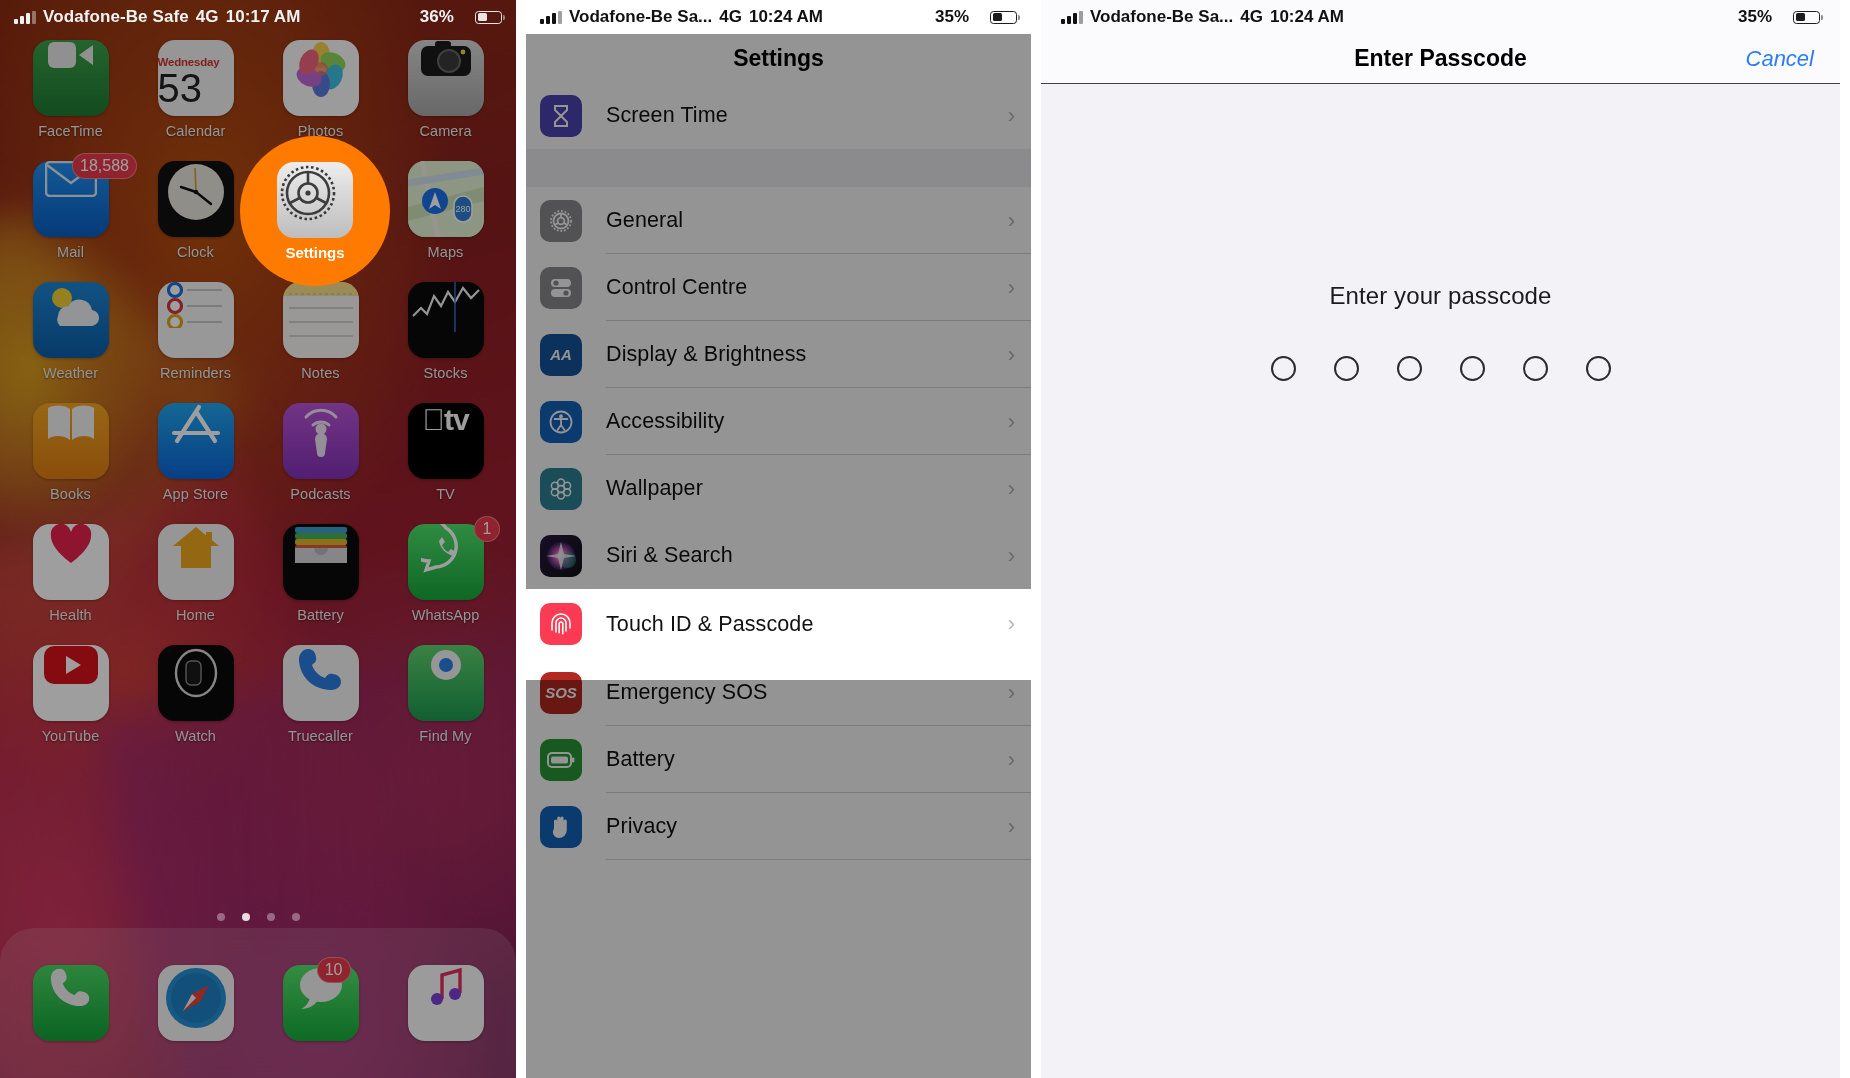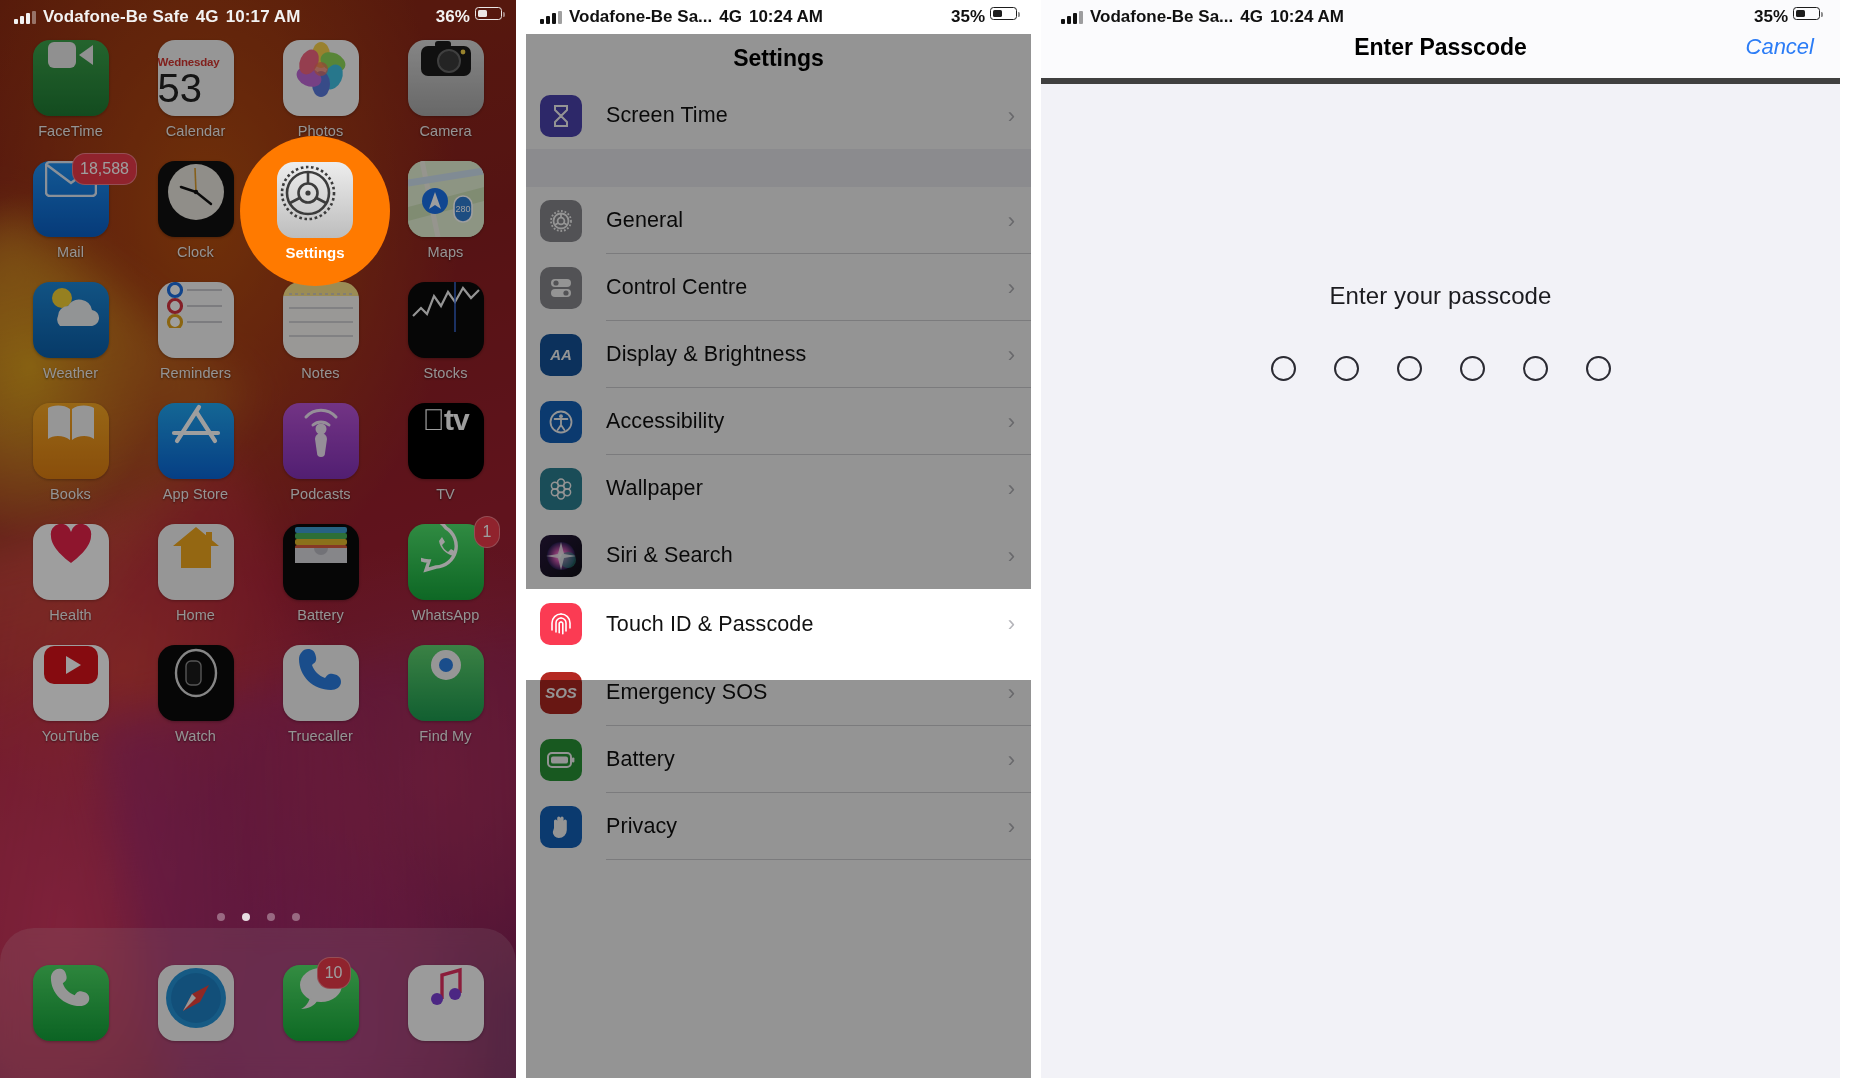--- a/index.html
+++ b/index.html
@@ -53,21 +53,21 @@
   
   .home-dim { position: absolute; inset: 0; background: rgba(0,0,0,.38); z-index: 40; }
 
   .statusbar-home {
     position: absolute; top: 0; left: 0; right: 0; height: 34px;
     display: flex; align-items: center; padding: 0 14px;
     color: #f2f2f2; font-size: 17px; font-weight: 600;
     z-index: 50; letter-spacing: .1px;
   }
   .sb-left { display: flex; align-items: center; gap: 7px; }
-  .sb-right { margin-left: auto; display: flex; align-items: flex-start; gap: 5px; }
+  .sb-right { margin-left: auto; display: flex; align-items: center; gap: 21px; }
   .bars { display: flex; align-items: flex-end; gap: 2px; height: 13px; }
   .bars i { display: block; width: 4px; background: currentColor; border-radius: 1px; }
   .bars i:nth-child(1){height:5px}.bars i:nth-child(2){height:8px}
   .bars i:nth-child(3){height:11px}.bars i:nth-child(4){height:13px;opacity:.4}
   .batt { position: relative; width: 27px; height: 13px; border: 1.6px solid currentColor;
           border-radius: 3.5px; opacity: .95; }
   .batt::after { content:''; position:absolute; right:-4px; top:3.5px; width:2.4px; height:5px;
                  background: currentColor; border-radius: 0 1.5px 1.5px 0; opacity:.5;}
   .batt i { position:absolute; left:1.6px; top:1.6px; bottom:1.6px; width:36%;
             background: currentColor; border-radius: 1.6px; }
@@ -81,21 +81,21 @@
   .app .icon {
     width: 76px; height: 76px; border-radius: 17px; position: relative;
     overflow: hidden; box-shadow: 0 1px 3px rgba(0,0,0,.28);
     display:flex; align-items:flex-start; justify-content:center;
   }
   .app .lbl {
     margin-top: 7px; font-size: 14.5px; color: #f0eeee; text-shadow: 0 1px 2px rgba(0,0,0,.5);
     letter-spacing: .1px;
   }
   .badge {
-    position: absolute; top: -8px; right: 8px; min-width: 26px; height: 32px;
+    position: absolute; top: -8px; right: 8px; min-width: 26px; height: 26px;
     padding: 0 7px; border-radius: 13px; background: #e8394a; color: #fff;
     font-size: 16px; font-weight: 500; display:flex; align-items:center; justify-content:center;
     border: 1.5px solid rgba(255,255,255,.35); z-index: 5;
   }
   .badge.wide { right: -4px; }
 
   
   .spotlight {
     position: absolute; z-index: 45;
     width: 150px; height: 150px; border-radius: 50%;
@@ -213,22 +213,22 @@
   
   .panel-pass {
     position: relative; width: 799px; height: 1078px;
     background: #f2f2f7; overflow: hidden;
   }
   .statusbar-pass {
     height: 34px; display: flex; align-items: center; padding: 0 20px;
     color: #111; font-size: 17px; font-weight: 600; background: #fbfbfd;
   }
   .pass-nav {
-    height: 50px; display: flex; align-items: flex-start; position: relative;
-    background: #fbfbfd; border-bottom: 6px solid #404040;
+    height: 50px; display: flex; align-items: center; position: relative;
+    background: #fbfbfd; border-bottom: 1px solid #404040;
   }
   .pass-nav .ptitle {
     position: absolute; left: 0; right: 0; text-align: center;
     font-size: 23px; font-weight: 700; color: #000;
   }
   .pass-nav .pcancel {
     margin-left: auto; margin-right: 26px; font-size: 22px; color: #2b7cf6; font-style: italic;
   }
   .pass-body {
     height: calc(1078px - 84px); display: flex; flex-direction: column;

